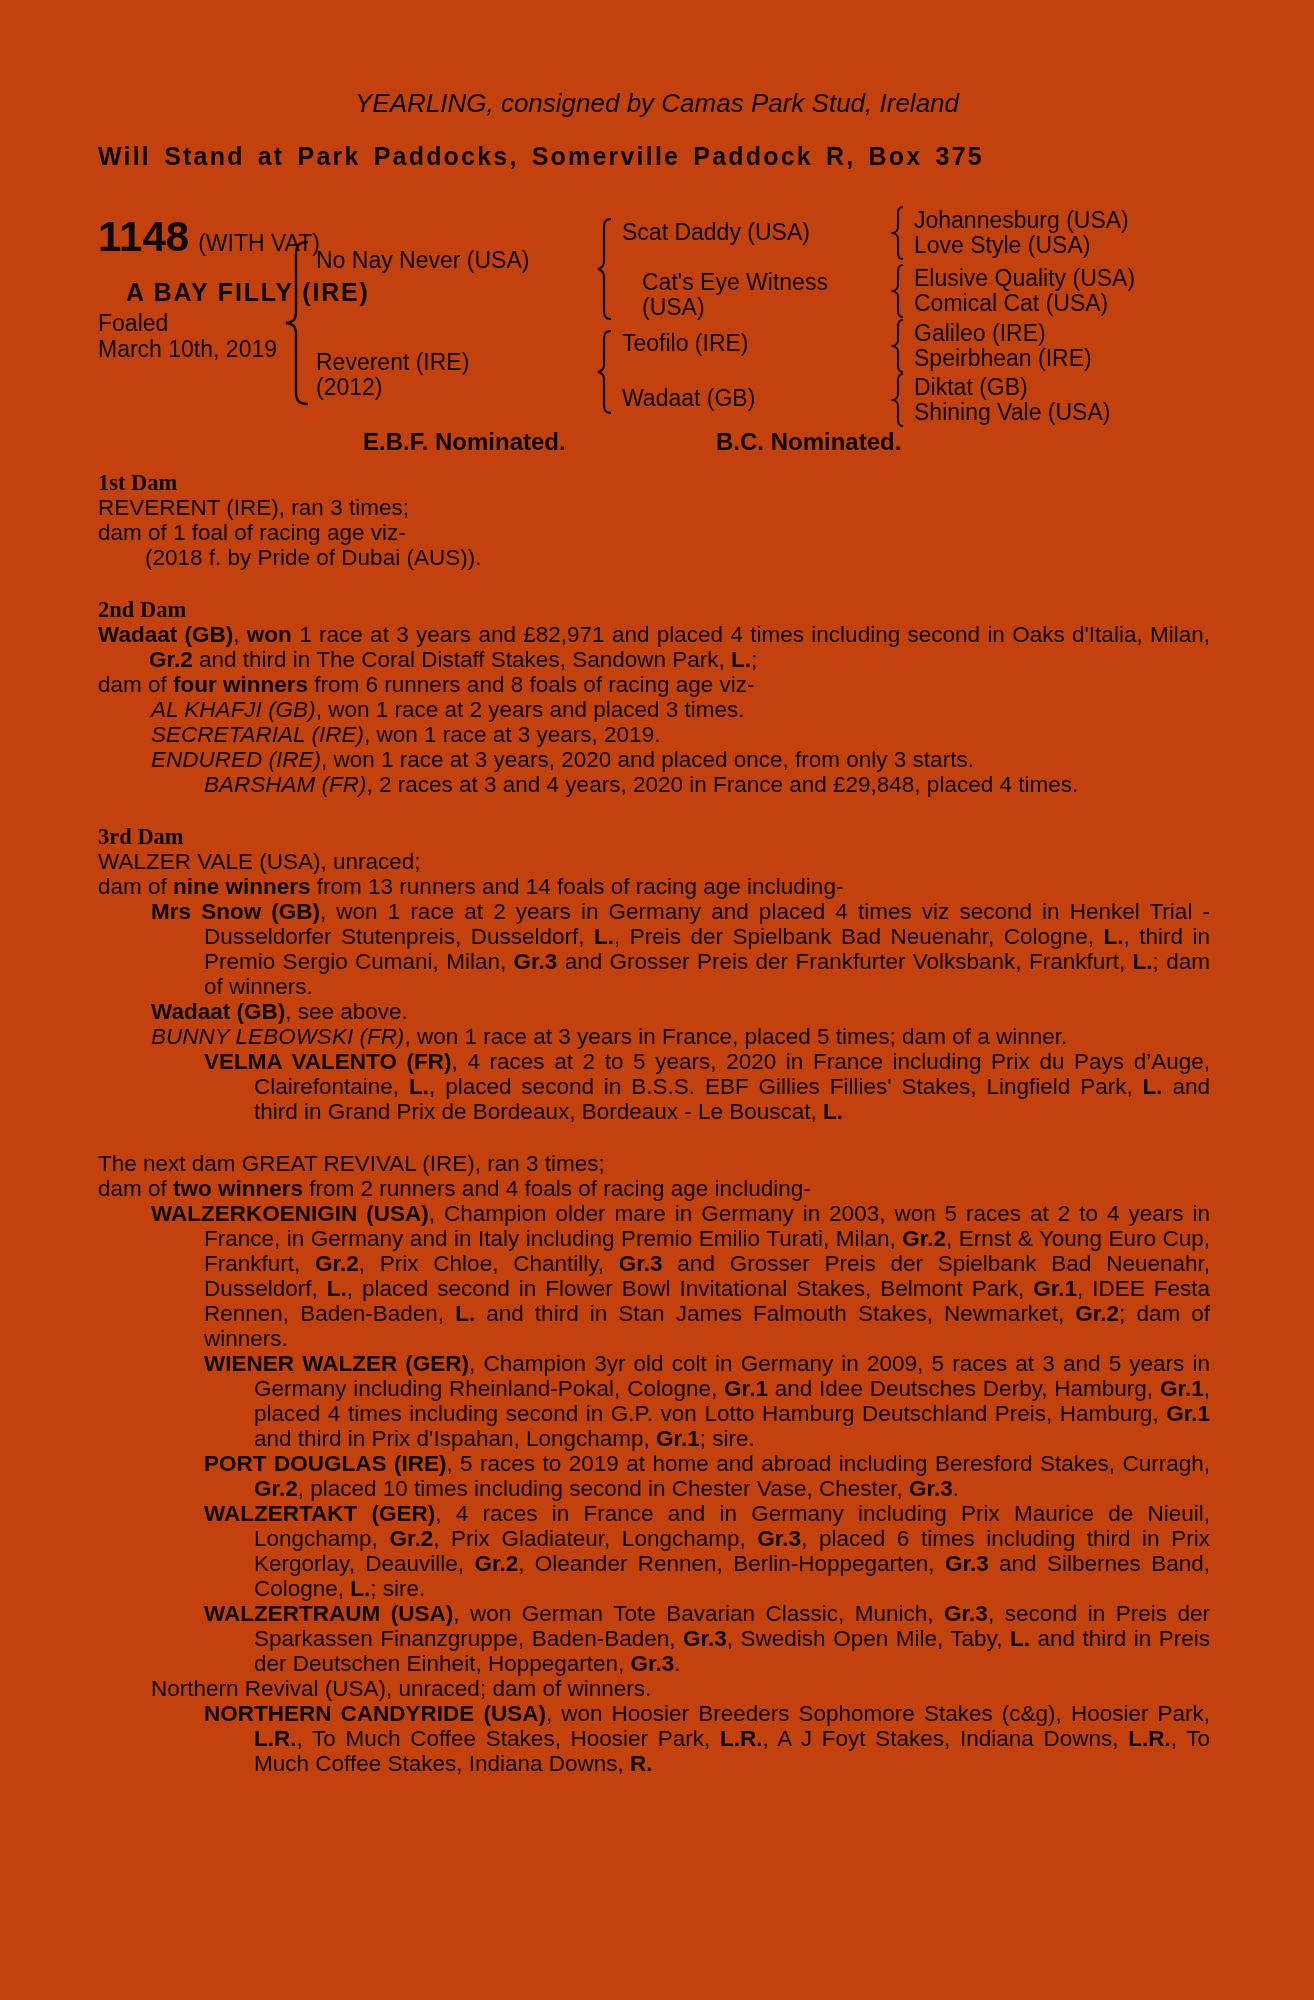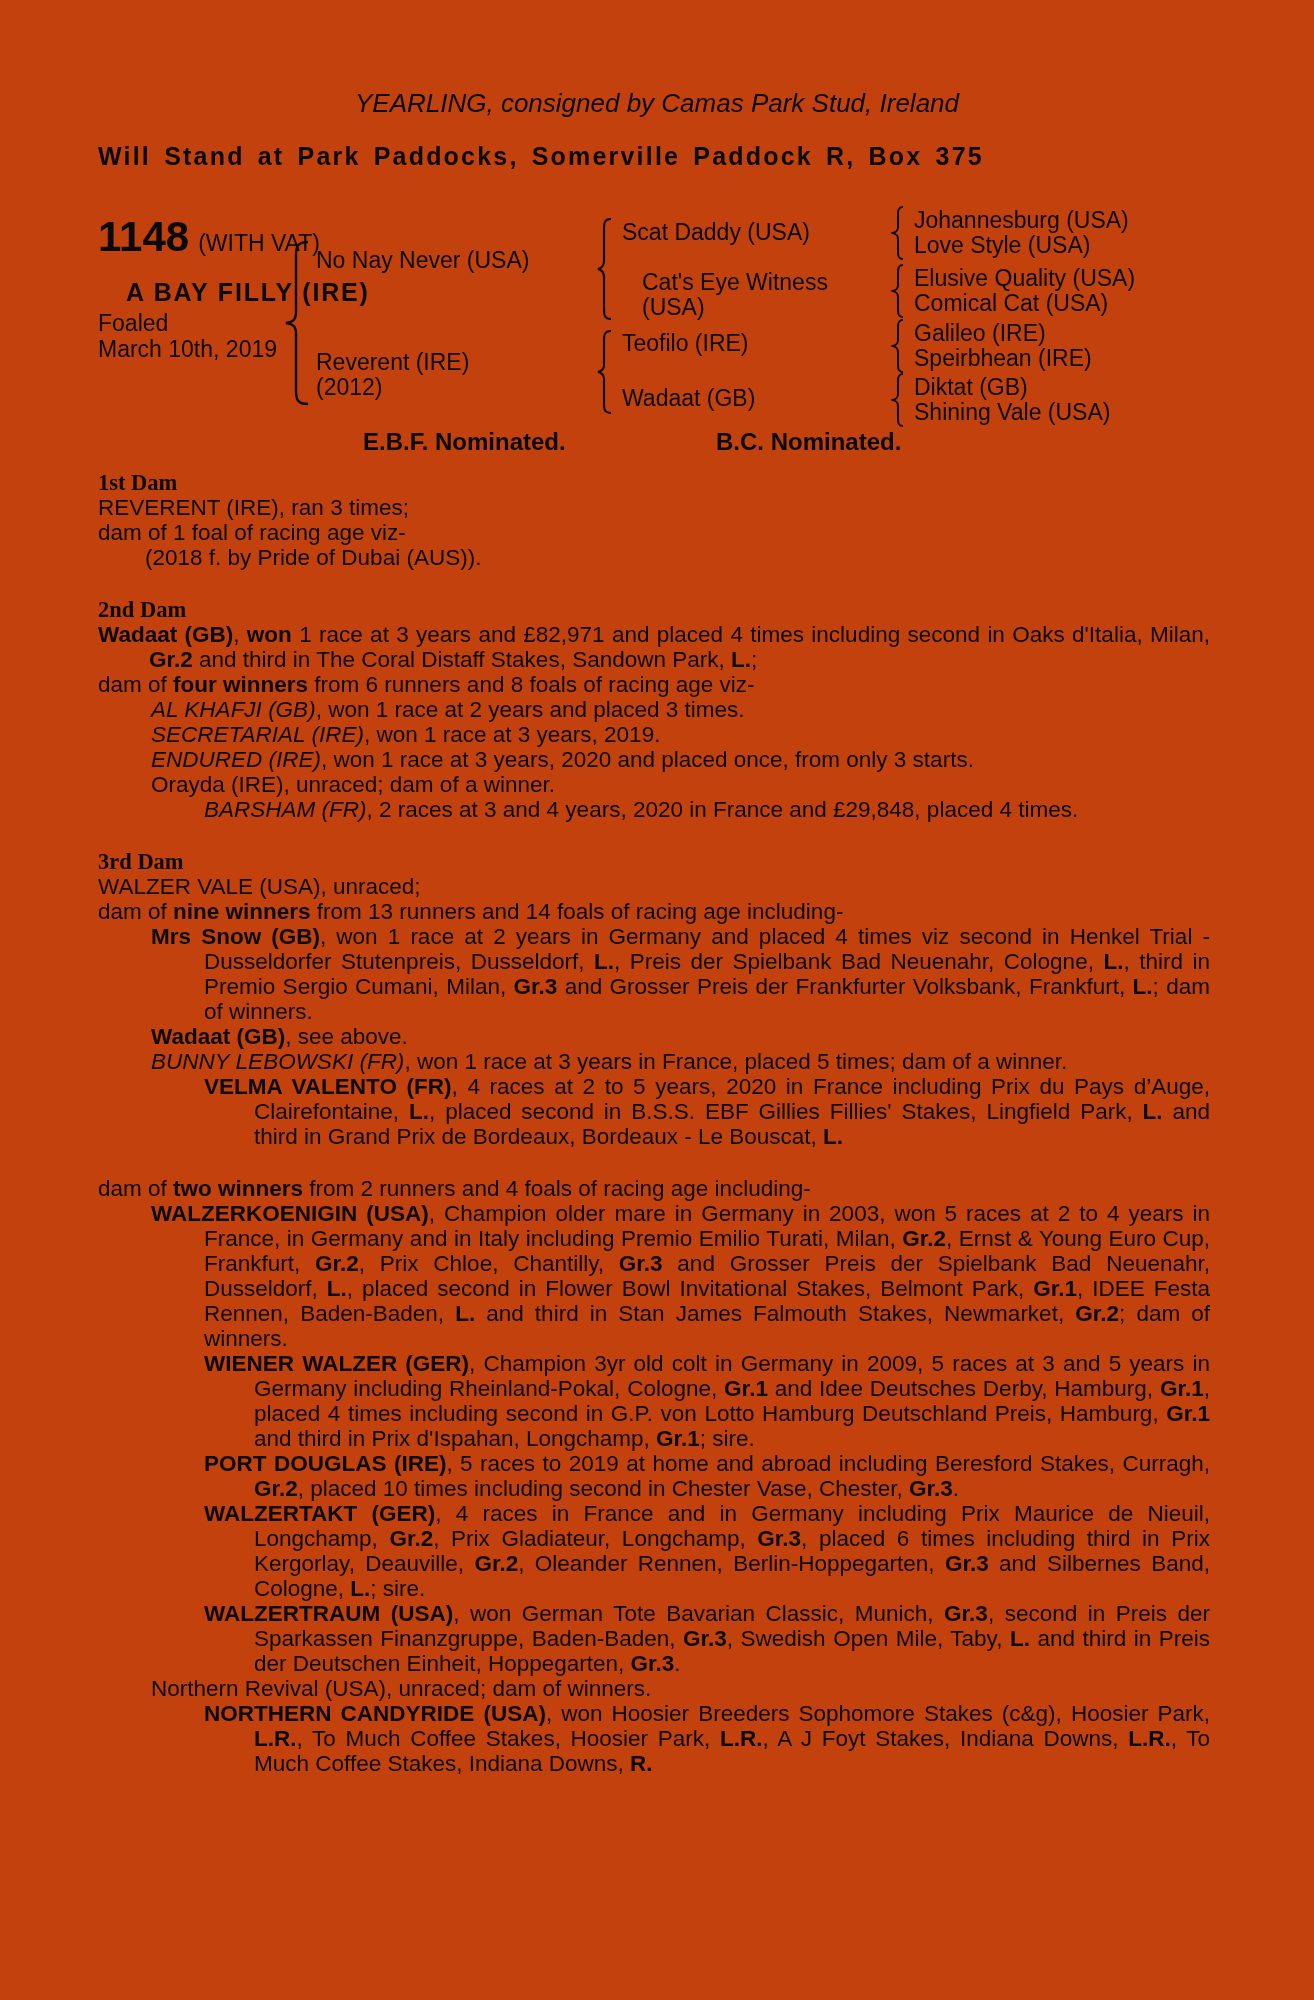--- a/index.html
+++ b/index.html
@@ -134,33 +134,33 @@
         <div class="para l0"><span>dam of 1 foal of racing age viz-</span></div>
         <div class="para n1"><span>(2018 f. by Pride of Dubai (AUS)).</span></div>
       </div>
       <div class="section gap">
         <div class="dam-heading">2nd Dam</div>
         <div class="para l0 just"><span class="b">Wadaat (GB)</span><span>, </span><span class="b">won</span><span> 1 race at 3 years and £82,971 and placed 4 times including second in Oaks d'Italia, Milan, </span><span class="b">Gr.2</span><span> and third in The Coral Distaff Stakes, Sandown Park, </span><span class="b">L.</span><span>;</span></div>
         <div class="para l0"><span>dam of </span><span class="b">four winners</span><span> from 6 runners and 8 foals of racing age viz-</span></div>
         <div class="para l1"><span class="i">AL KHAFJI (GB)</span><span>, won 1 race at 2 years and placed 3 times.</span></div>
         <div class="para l1"><span class="i">SECRETARIAL (IRE)</span><span>, won 1 race at 3 years, 2019.</span></div>
         <div class="para l1"><span class="i">ENDURED (IRE)</span><span>, won 1 race at 3 years, 2020 and placed once, from only 3 starts.</span></div>
-        <div class="para l1"><span>Orayda (IRE), unraced; dam of a winner.</span></div>
         <div class="para l2"><span class="i">BARSHAM (FR)</span><span>, 2 races at 3 and 4 years, 2020 in France and £29,848, placed 4 times.</span></div>
       </div>
       <div class="section gap">
         <div class="dam-heading">3rd Dam</div>
         <div class="para l0"><span>WALZER VALE (USA), unraced;</span></div>
         <div class="para l0"><span>dam of </span><span class="b">nine winners</span><span> from 13 runners and 14 foals of racing age including-</span></div>
         <div class="para l1 just"><span class="b">Mrs Snow (GB)</span><span>, won 1 race at 2 years in Germany and placed 4 times viz second in Henkel Trial - Dusseldorfer Stutenpreis, Dusseldorf, </span><span class="b">L.</span><span>, Preis der Spielbank Bad Neuenahr, Cologne, </span><span class="b">L.</span><span>, third in Premio Sergio Cumani, Milan, </span><span class="b">Gr.3</span><span> and Grosser Preis der Frankfurter Volksbank, Frankfurt, </span><span class="b">L.</span><span>; dam of winners.</span></div>
         <div class="para l1"><span class="b">Wadaat (GB)</span><span>, see above.</span></div>
         <div class="para l1"><span class="i">BUNNY LEBOWSKI (FR)</span><span>, won 1 race at 3 years in France, placed 5 times; dam of a winner.</span></div>
         <div class="para l2 just"><span class="b">VELMA VALENTO (FR)</span><span>, 4 races at 2 to 5 years, 2020 in France including Prix du Pays d’Auge, Clairefontaine, </span><span class="b">L.</span><span>, placed second in B.S.S. EBF Gillies Fillies' Stakes, Lingfield Park, </span><span class="b">L.</span><span> and third in Grand Prix de Bordeaux, Bordeaux - Le Bouscat, </span><span class="b">L.</span></div>
       </div>
       <div class="section gap">
+        <div class="para l0"><span>The next dam GREAT REVIVAL (IRE), ran 3 times;</span></div>
         <div class="para l0"><span>dam of </span><span class="b">two winners</span><span> from 2 runners and 4 foals of racing age including-</span></div>
         <div class="para l1 just"><span class="b">WALZERKOENIGIN (USA)</span><span>, Champion older mare in Germany in 2003, won 5 races at 2 to 4 years in France, in Germany and in Italy including Premio Emilio Turati, Milan, </span><span class="b">Gr.2</span><span>, Ernst &amp; Young Euro Cup, Frankfurt, </span><span class="b">Gr.2</span><span>, Prix Chloe, Chantilly, </span><span class="b">Gr.3</span><span> and Grosser Preis der Spielbank Bad Neuenahr, Dusseldorf, </span><span class="b">L.</span><span>, placed second in Flower Bowl Invitational Stakes, Belmont Park, </span><span class="b">Gr.1</span><span>, IDEE Festa Rennen, Baden-Baden, </span><span class="b">L.</span><span> and third in Stan James Falmouth Stakes, Newmarket, </span><span class="b">Gr.2</span><span>; dam of winners.</span></div>
         <div class="para l2 just"><span class="b">WIENER WALZER (GER)</span><span>, Champion 3yr old colt in Germany in 2009, 5 races at 3 and 5 years in Germany including Rheinland-Pokal, Cologne, </span><span class="b">Gr.1</span><span> and Idee Deutsches Derby, Hamburg, </span><span class="b">Gr.1</span><span>, placed 4 times including second in G.P. von Lotto Hamburg Deutschland Preis, Hamburg, </span><span class="b">Gr.1</span><span> and third in Prix d'Ispahan, Longchamp, </span><span class="b">Gr.1</span><span>; sire.</span></div>
         <div class="para l2 just"><span class="b">PORT DOUGLAS (IRE)</span><span>, 5 races to 2019 at home and abroad including Beresford Stakes, Curragh, </span><span class="b">Gr.2</span><span>, placed 10 times including second in Chester Vase, Chester, </span><span class="b">Gr.3</span><span>.</span></div>
         <div class="para l2 just"><span class="b">WALZERTAKT (GER)</span><span>, 4 races in France and in Germany including Prix Maurice de Nieuil, Longchamp, </span><span class="b">Gr.2</span><span>, Prix Gladiateur, Longchamp, </span><span class="b">Gr.3</span><span>, placed 6 times including third in Prix Kergorlay, Deauville, </span><span class="b">Gr.2</span><span>, Oleander Rennen, Berlin-Hoppegarten, </span><span class="b">Gr.3</span><span> and Silbernes Band, Cologne, </span><span class="b">L.</span><span>; sire.</span></div>
         <div class="para l2 just"><span class="b">WALZERTRAUM (USA)</span><span>, won German Tote Bavarian Classic, Munich, </span><span class="b">Gr.3</span><span>, second in Preis der Sparkassen Finanzgruppe, Baden-Baden, </span><span class="b">Gr.3</span><span>, Swedish Open Mile, Taby, </span><span class="b">L.</span><span> and third in Preis der Deutschen Einheit, Hoppegarten, </span><span class="b">Gr.3</span><span>.</span></div>
         <div class="para l1"><span>Northern Revival (USA), unraced; dam of winners.</span></div>
         <div class="para l2 just"><span class="b">NORTHERN CANDYRIDE (USA)</span><span>, won Hoosier Breeders Sophomore Stakes (c&amp;g), Hoosier Park, </span><span class="b">L.R.</span><span>, To Much Coffee Stakes, Hoosier Park, </span><span class="b">L.R.</span><span>, A J Foyt Stakes, Indiana Downs, </span><span class="b">L.R.</span><span>, To Much Coffee Stakes, Indiana Downs, </span><span class="b">R.</span></div>
       </div>
     </div>

